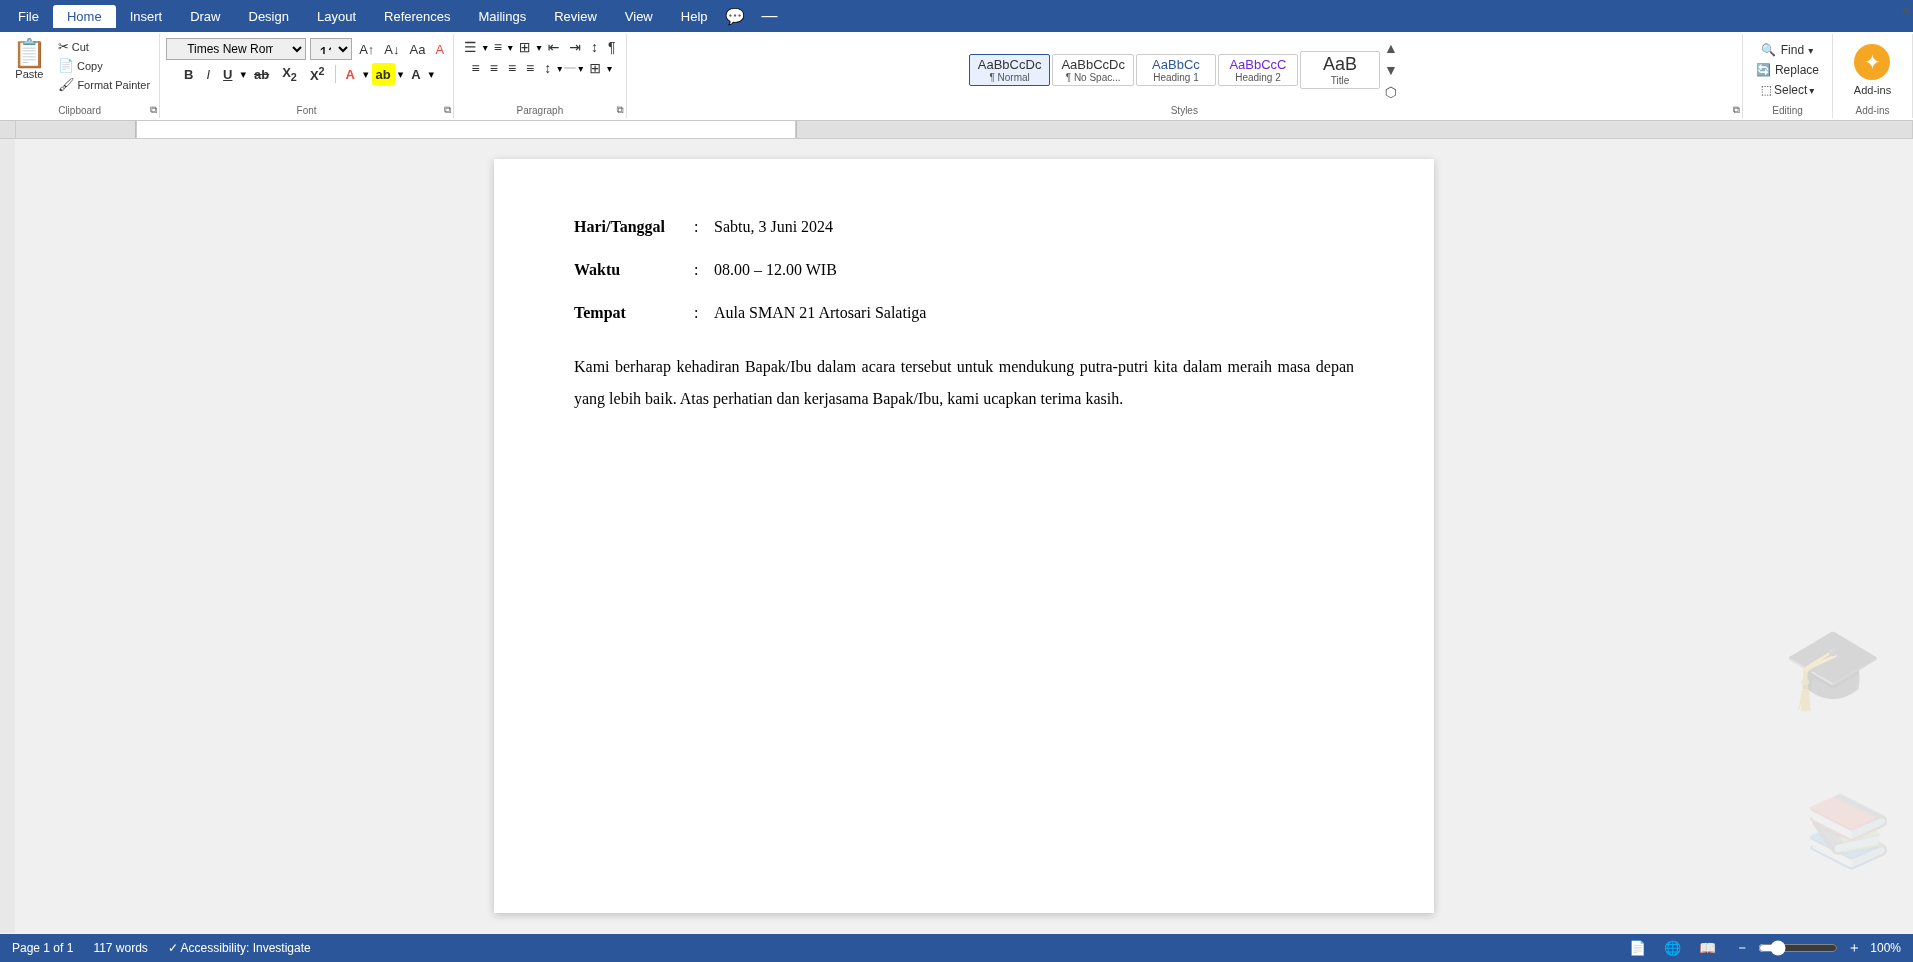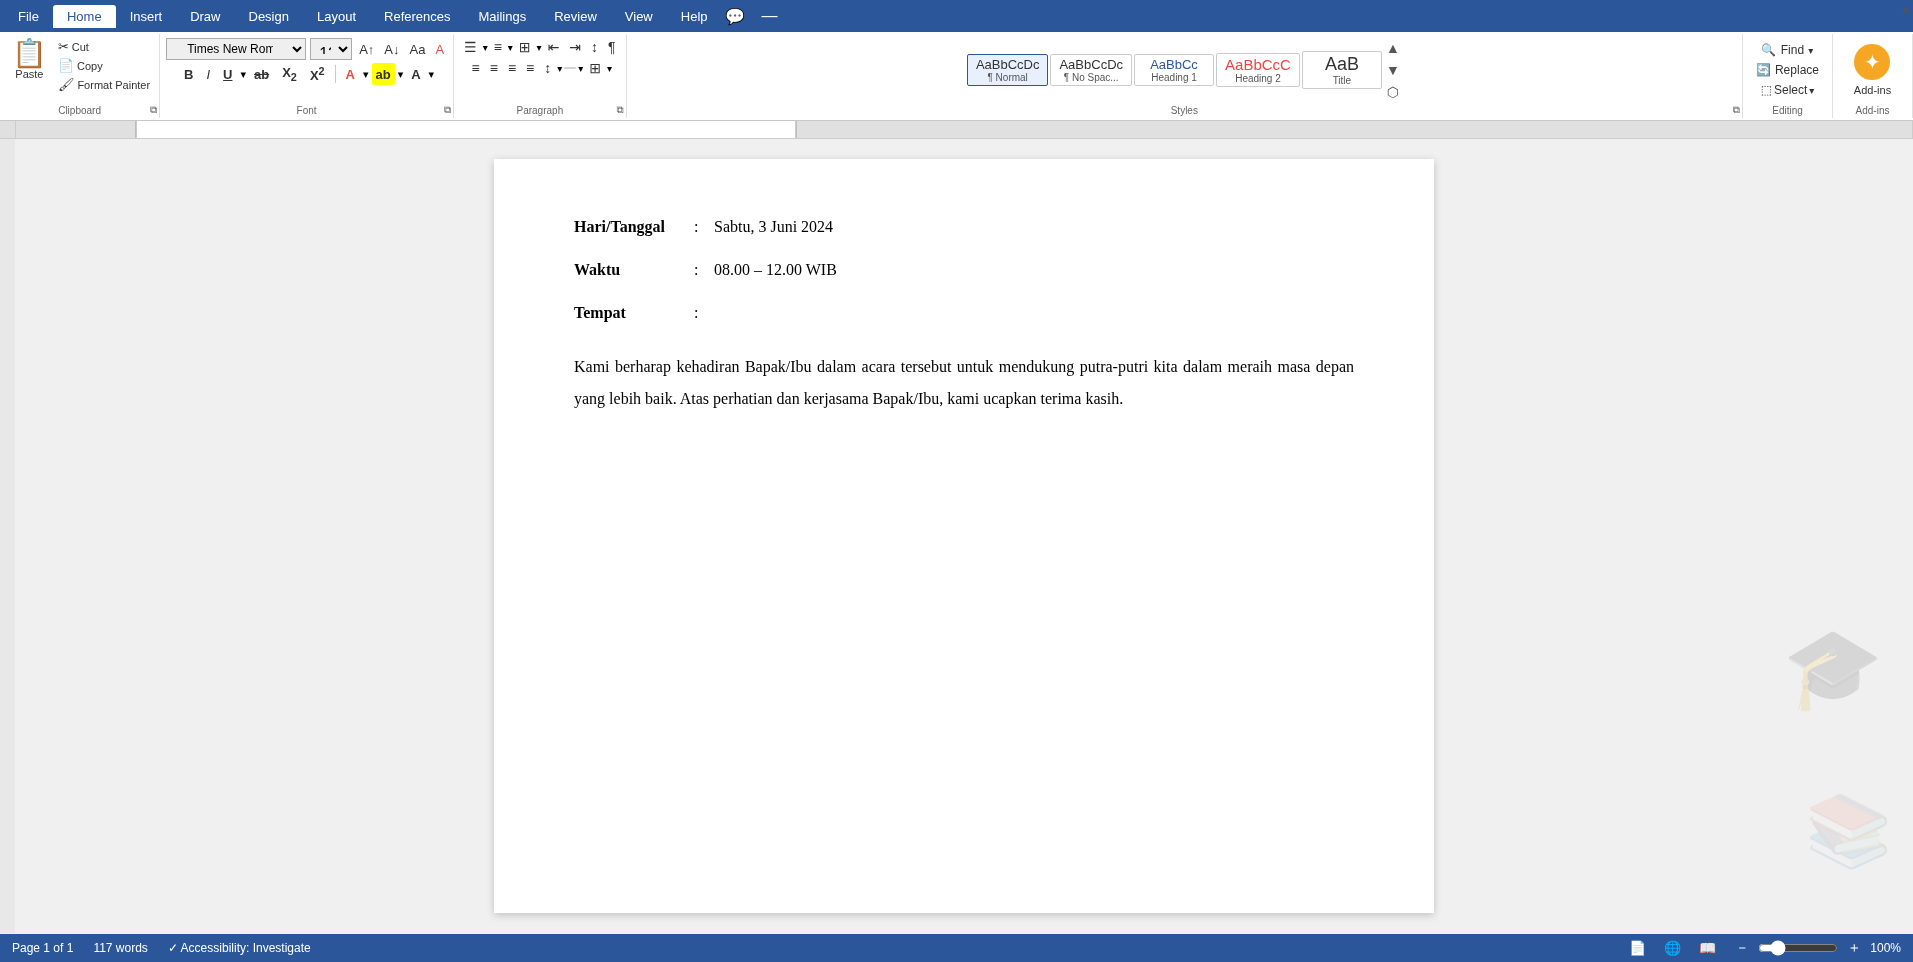--- a/index.html
+++ b/index.html
@@ -593,21 +593,21 @@
       </div>
       <div class="style-item">
         <span class="style-preview" style="font-size:13px;color:#333;">AaBbCcDc</span>
         <span class="style-label">¶ No Spac...</span>
       </div>
       <div class="style-item">
         <span class="style-preview" style="font-size:13px;color:#2b579a;">AaBbCc</span>
         <span class="style-label">Heading 1</span>
       </div>
       <div class="style-item">
-        <span class="style-preview" style="font-size:15px;color:#ef4444;">AaBbCcC</span>
+        <span class="style-preview" style="font-size:13px;color:#6d28d9;">AaBbCcC</span>
         <span class="style-label">Heading 2</span>
       </div>
       <div class="style-item">
         <span class="style-preview" style="font-size:18px;color:#333;font-weight:300;">AaB</span>
         <span class="style-label">Title</span>
       </div>
       <div style="display:flex;flex-direction:column;gap:2px;padding-bottom:0;">
         <button class="styles-scroll-btn">▲</button>
         <button class="styles-scroll-btn">▼</button>
         <button class="styles-scroll-btn">⬡</button>
@@ -682,20 +682,21 @@
             <span class="doc-info-value">Sabtu, 3 Juni 2024</span>
           </div>
           <div class="doc-info-row">
             <span class="doc-info-label">Waktu</span>
             <span class="doc-info-sep">:</span>
             <span class="doc-info-value">08.00 – 12.00 WIB</span>
           </div>
           <div class="doc-info-row">
             <span class="doc-info-label">Tempat</span>
             <span class="doc-info-sep">:</span>
+            <span class="doc-info-value">Aula SMAN 21 Artosari Salatiga</span>
           </div>
         </div>
 
         <p class="doc-paragraph">Kami berharap kehadiran Bapak/Ibu dalam acara tersebut untuk mendukung putra-putri kita dalam meraih masa depan yang lebih baik. Atas perhatian dan kerjasama Bapak/Ibu, kami ucapkan terima kasih.</p>
       </div>
     </div>
   </div>
 
   <div style="position:fixed;right:0;bottom:60px;width:180px;height:300px;pointer-events:none;z-index:1;opacity:0.15;">
     <div style="font-size:80px;color:#999;position:absolute;top:20px;right:30px;">🎓</div>

